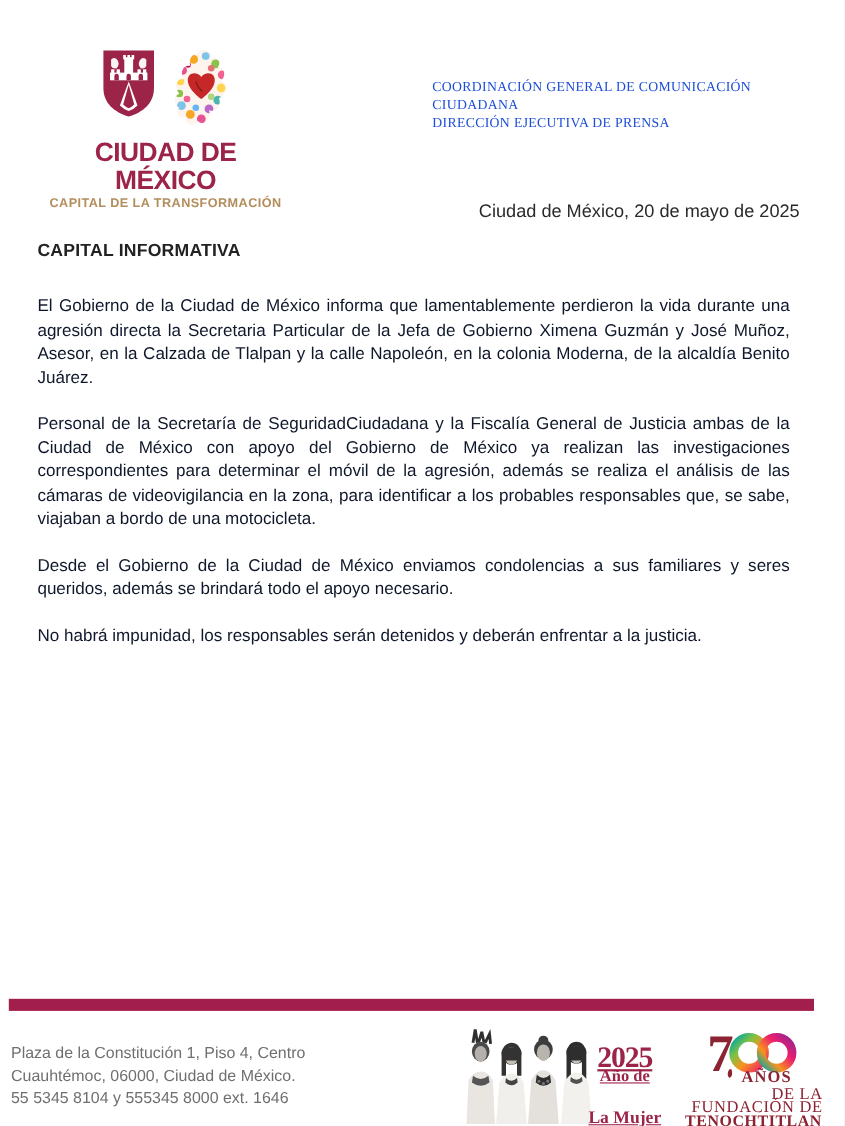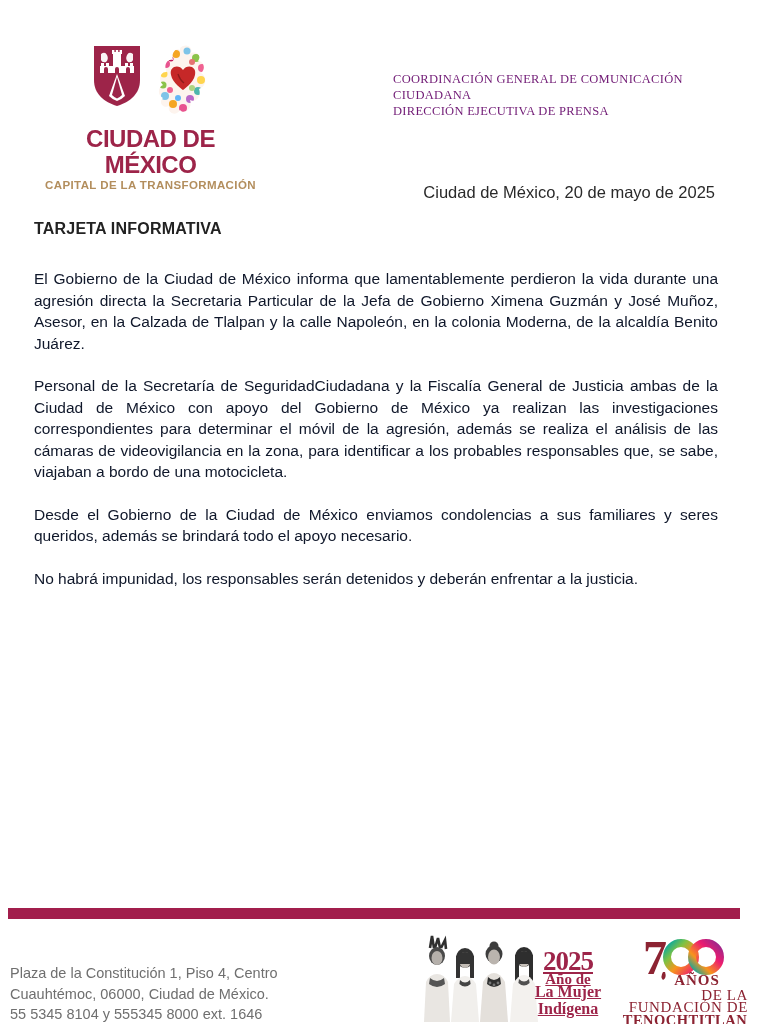--- a/index.html
+++ b/index.html
@@ -45,27 +45,27 @@
     text-align: center;
   }
   .org-block {
     position: absolute;
     left: 393px; top: 71px;
     width: 330px;
     font-family: "Liberation Serif", serif;
     font-size: 12.5px;
     line-height: 16px;
     letter-spacing: 0.3px;
-    color: #701a75;
+    color: #1d4ed8;
   }
 
   
   .dateline {
     position: absolute;
-    right: 53px; top: 183px;
+    right: 41px; top: 183px;
     font-size: 16.5px;
     color: #2a2a2a;
   }
   .doc-title {
     position: absolute;
     left: 34px; top: 220px;
     font-size: 16px;
     font-weight: bold;
     letter-spacing: 0.2px;
     color: #222222;
@@ -89,21 +89,20 @@
     left: 8px; top: 908px;
     width: 732px; height: 11px;
     background: #a21e4c;
   }
   .footer-address {
     position: absolute;
     left: 10px; top: 948px;
     font-size: 14.5px;
     line-height: 20.5px;
     color: #6f6f6f;
-    margin-top: 15px;
   }
   .women-photo {
     position: absolute;
     left: 420px; top: 934px;
     width: 122px; height: 88px;
   }
   .year-badge {
     position: absolute;
     left: 532px; top: 948px;
     width: 72px;
@@ -120,20 +119,21 @@
   }
   .year-badge .yb-small {
     font-size: 15px;
     font-weight: bold;
     line-height: 10px;
   }
   .year-badge .yb-line {
     font-size: 16px;
     font-weight: bold;
     line-height: 16.5px;
+    margin-top: 25px;
   }
   .anniv-block {
     position: absolute;
     left: 622px; top: 932px;
     width: 126px;
     text-align: center;
     color: #8c2332;
     font-family: "Liberation Serif", serif;
   }
   .anniv-number { height: 48px; margin-bottom: 0; }
@@ -232,21 +232,21 @@
     <div class="logo-subtitle">CAPITAL DE LA TRANSFORMACIÓN</div>
   </div>
 
   <div class="org-block">
     <div>COORDINACIÓN GENERAL DE COMUNICACIÓN CIUDADANA</div>
     <div>DIRECCIÓN EJECUTIVA DE PRENSA</div>
   </div>
 
   <div class="dateline">Ciudad de México, 20 de mayo de 2025</div>
 
-  <div class="doc-title">TARJETA INFORMATIVA</div>
+  <div class="doc-title">CAPITAL INFORMATIVA</div>
 
   <div class="body-text">
     <p>El Gobierno de la Ciudad de México informa que lamentablemente perdieron la vida durante una agresión directa la Secretaria Particular de la Jefa de Gobierno Ximena Guzmán y José Muñoz, Asesor, en la Calzada de Tlalpan y la calle Napoleón, en la colonia Moderna, de la alcaldía Benito Juárez.</p>
     <p>Personal de la Secretaría de SeguridadCiudadana y la Fiscalía General de Justicia ambas de la Ciudad de México con apoyo del Gobierno de México ya realizan las investigaciones correspondientes para determinar el móvil de la agresión, además se realiza el análisis de las cámaras de videovigilancia en la zona, para identificar a los probables responsables que, se sabe, viajaban a bordo de una motocicleta.</p>
     <p>Desde el Gobierno de la Ciudad de México enviamos condolencias a sus familiares y seres queridos, además se brindará todo el apoyo necesario.</p>
     <p>No habrá impunidad, los responsables serán detenidos y deberán enfrentar a la justicia.</p>
   </div>
 
   <div class="footer-bar"></div>
 

